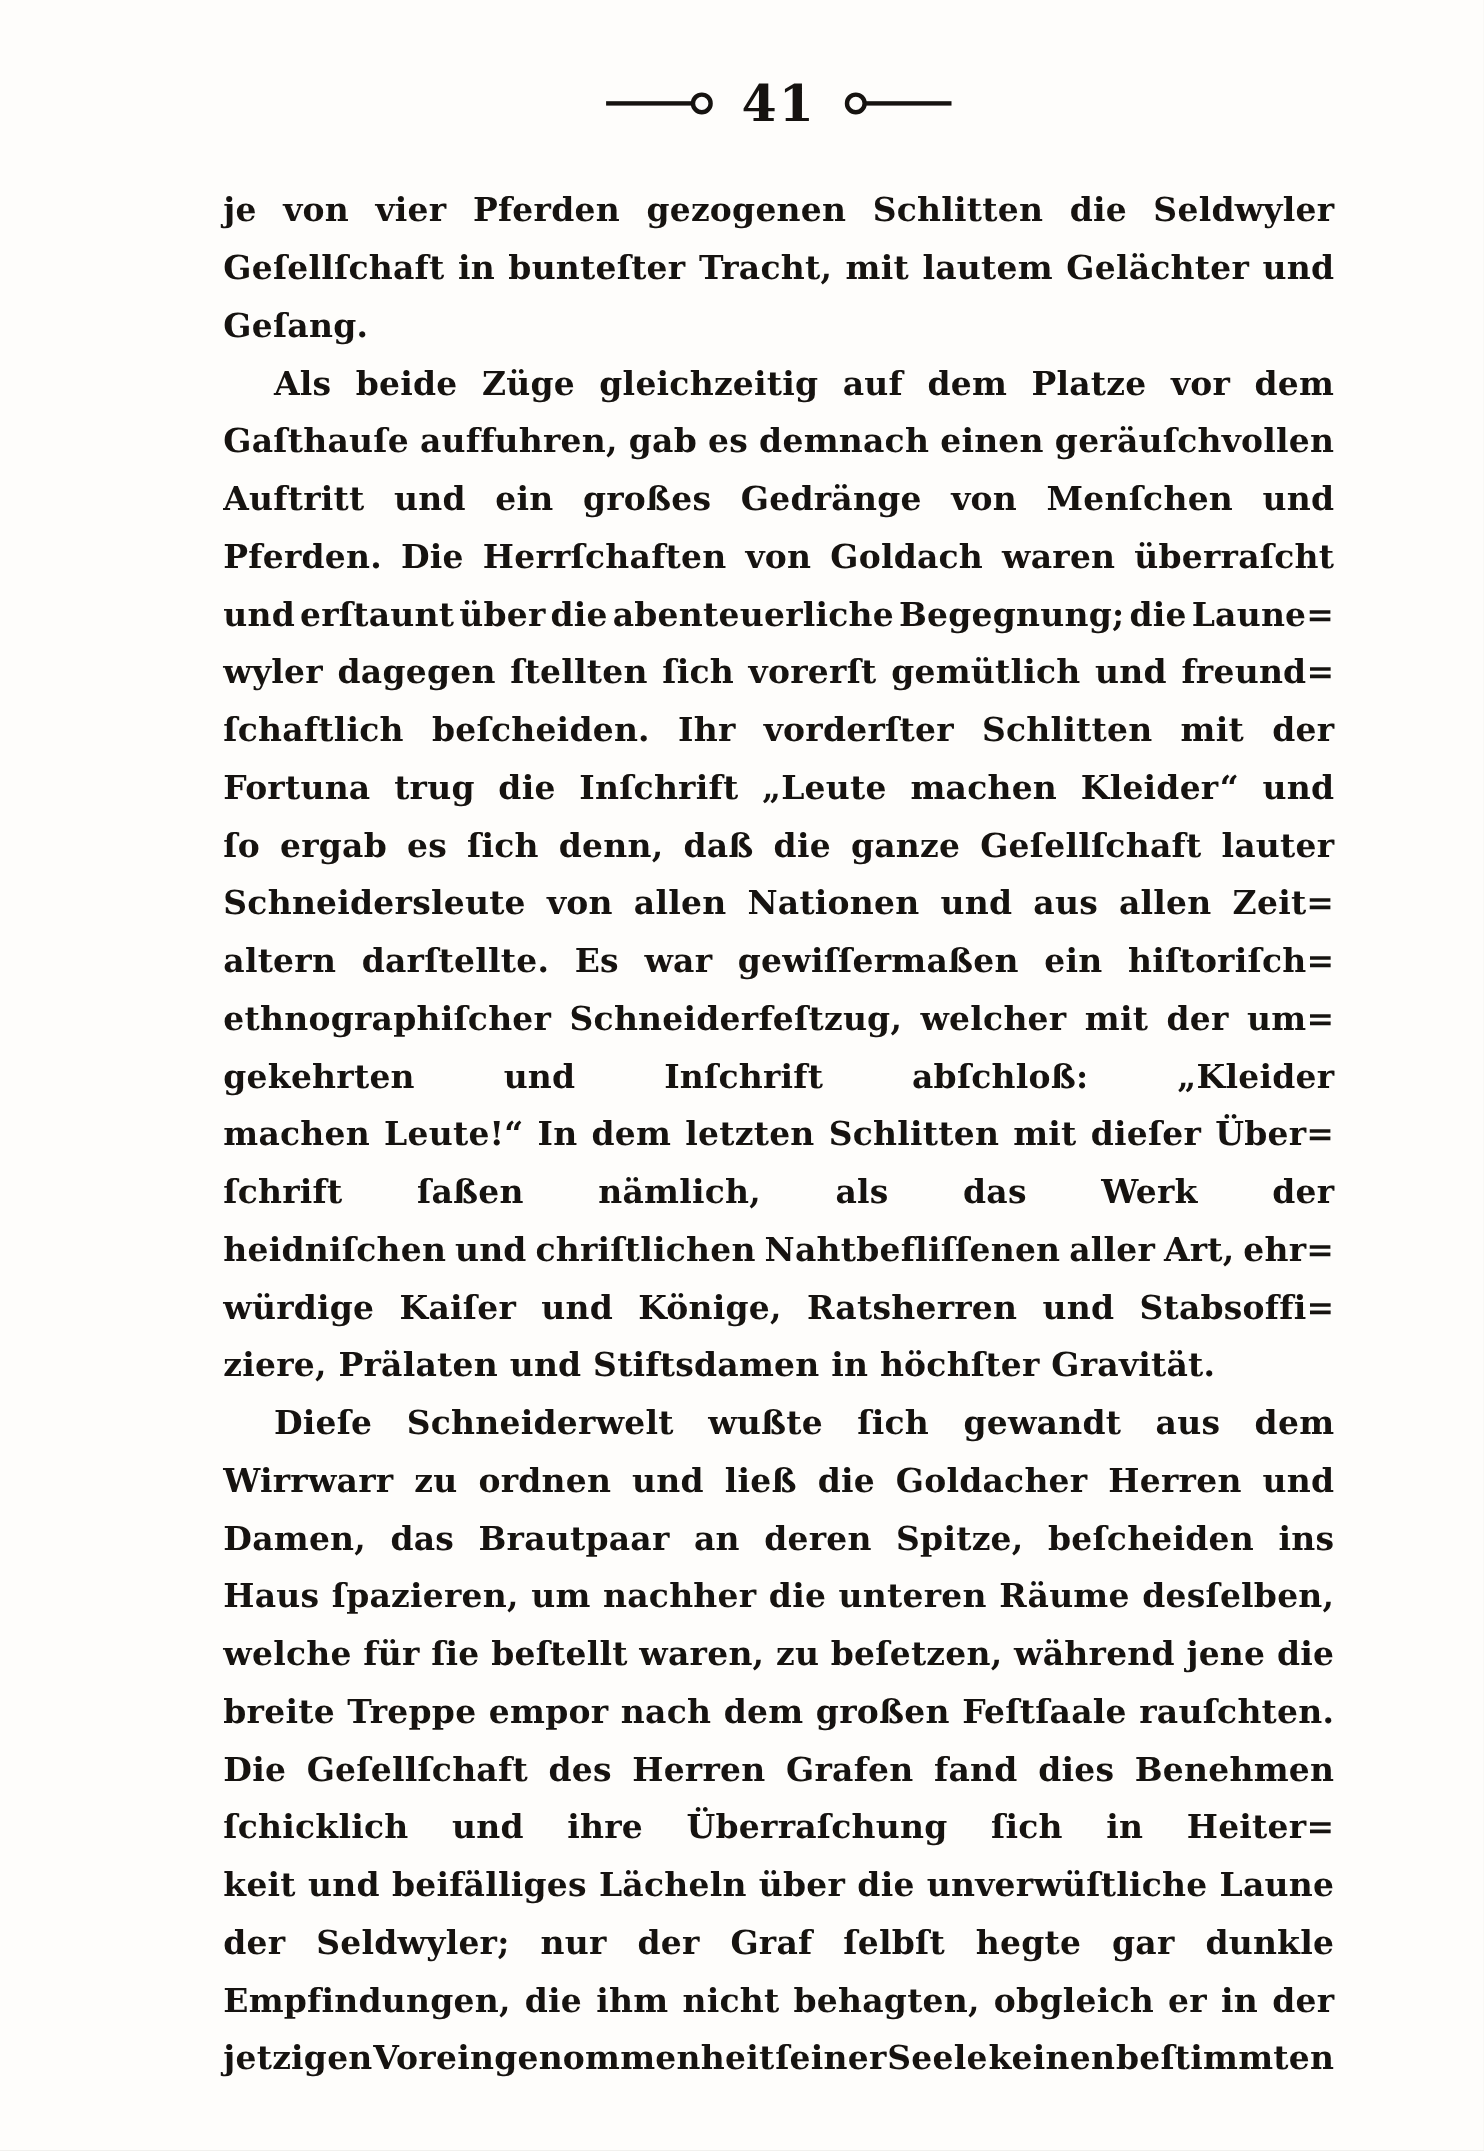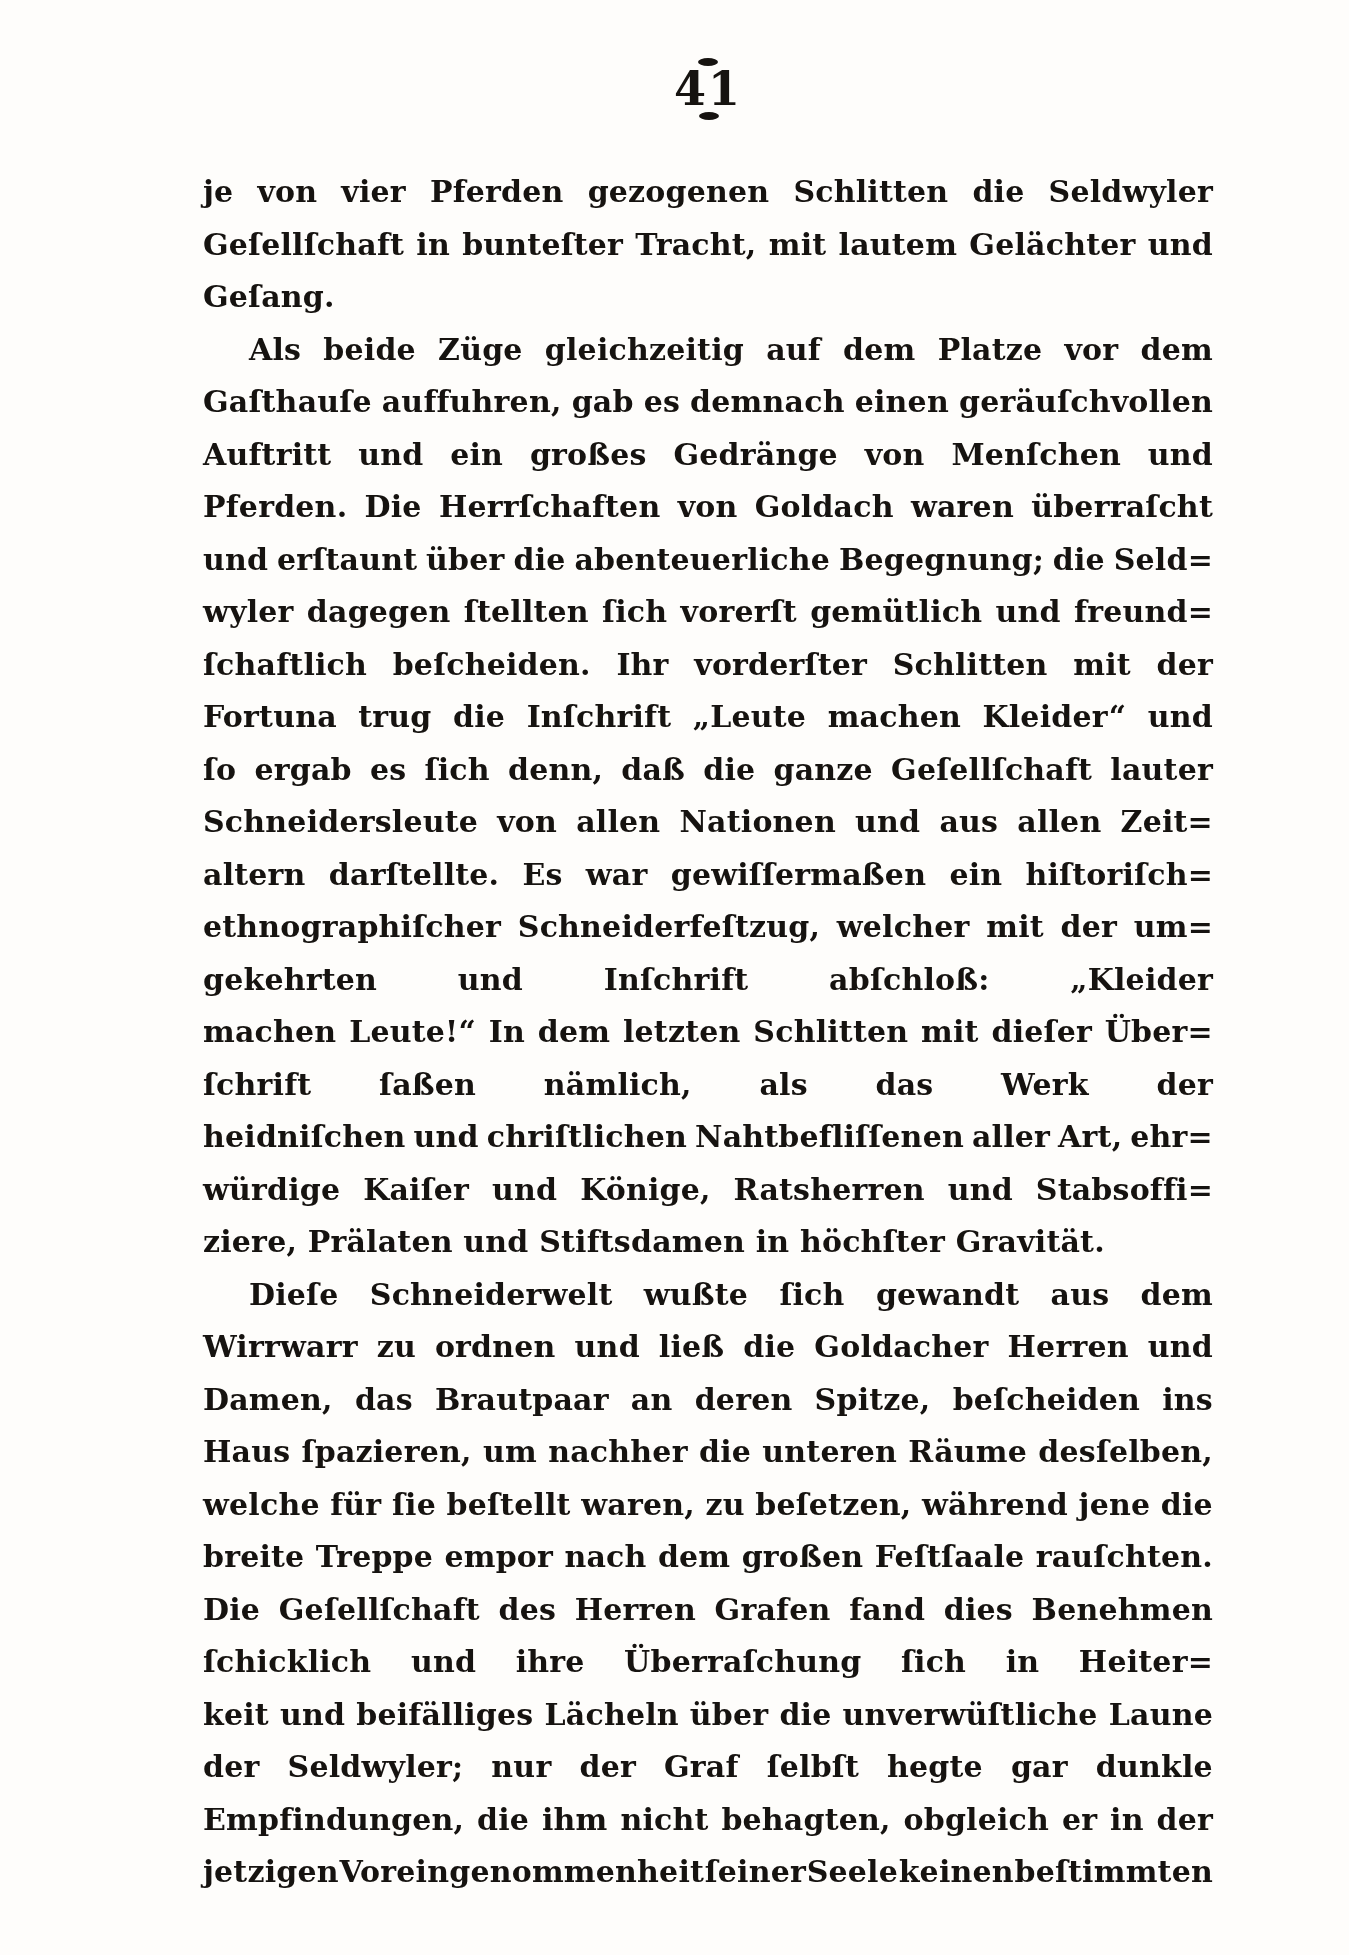--- a/index.html
+++ b/index.html
@@ -17,22 +17,21 @@
     font-family: "DejaVu Serif", serif;
   }
   .page-header {
     position: absolute;
     top: 68px;
     left: 203px;
     width: 1010px;
     height: 52px;
     display: flex;
     align-items: center;
-    justify-content: flex-end;
-    flex-direction: column;
+    justify-content: center;
   }
   .orn-dash {
     width: 78px;
     height: 4px;
     background: #161310;
   }
   .orn-circle {
     width: 12px;
     height: 12px;
     border: 4px solid #161310;
@@ -145,21 +144,21 @@
         <span>überraſcht</span>
       </div>
       <div class="line just">
         <span>und</span>
         <span>erſtaunt</span>
         <span>über</span>
         <span>die</span>
         <span>abenteuerliche</span>
         <span>Begegnung;</span>
         <span>die</span>
-        <span>Seld=</span>
+        <span>Laune=</span>
       </div>
       <div class="line just">
         <span>wyler</span>
         <span>dagegen</span>
         <span>ſtellten</span>
         <span>ſich</span>
         <span>vorerſt</span>
         <span>gemütlich</span>
         <span>und</span>
         <span>freund=</span>

